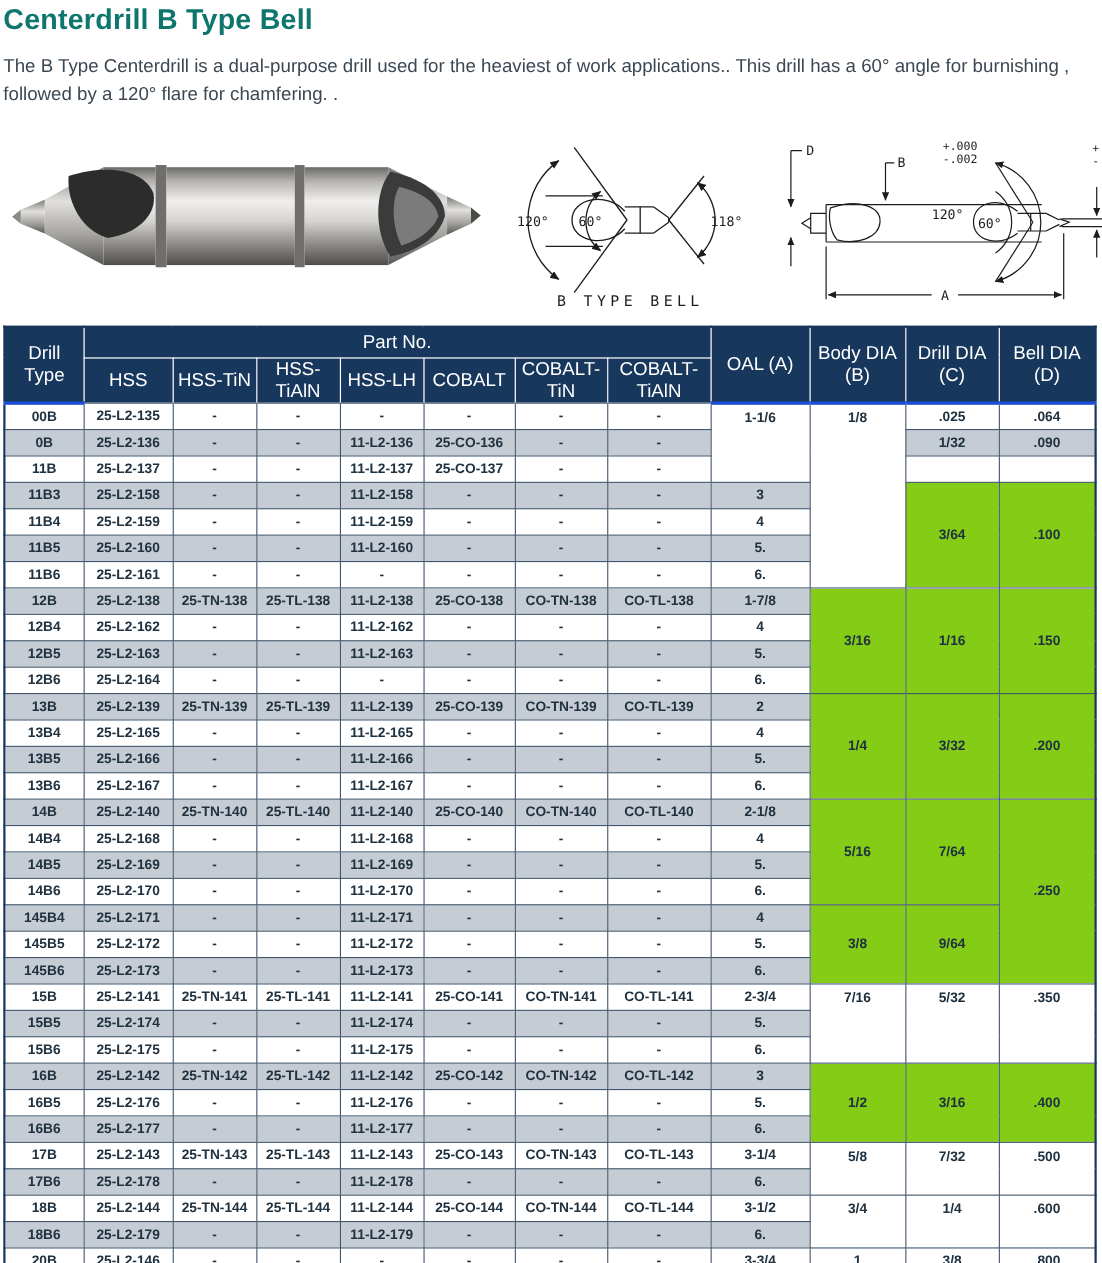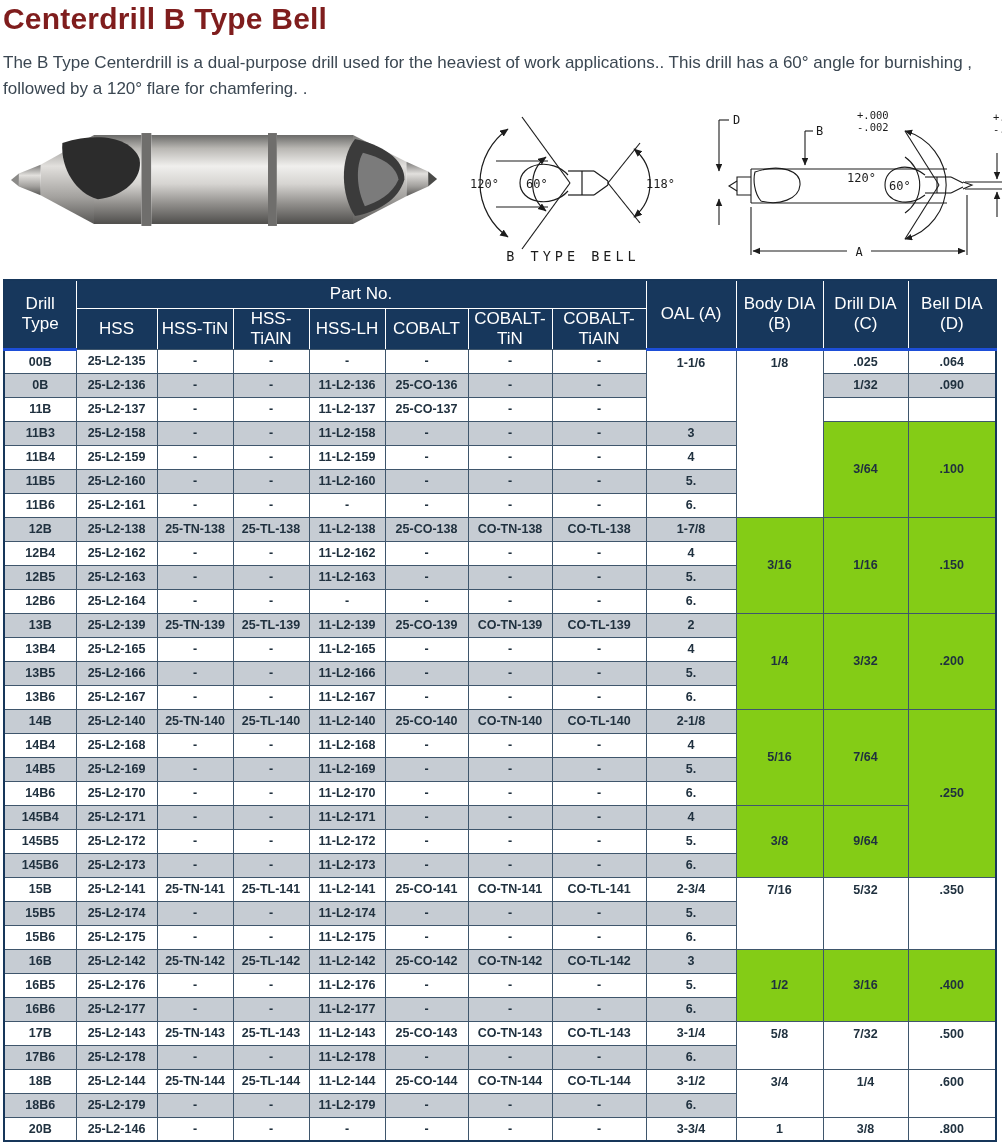--- a/index.html
+++ b/index.html
@@ -4,32 +4,32 @@
 <style>
   * { box-sizing: border-box; margin: 0; padding: 0; }
   html,body { background:#fff; }
   body {
     width: 1002px;
     font-family: "Liberation Sans", sans-serif;
     color: #31404d;
     padding: 2px 3px 0 3px;
   }
   .page-title {
-    font-size: 30px;
+    font-size: 26px;
     font-weight: bold;
-    color: #7f1d1d;
+    color: #0f766e;
     margin: 0 0 14px 0;
     letter-spacing: 0.2px;
   }
   .page-desc {
     font-size: 17px;
     line-height: 1.5;
     color: #3b4752;
     max-width: 1000px;
-    margin-bottom: 4px;
+    margin-bottom: 24px;
   }
   .figures {
     display: flex;
     align-items: flex-start;
     gap: 26px;
     height: 172px;
     margin: 2px 0 2px 4px;
   }
   .fig { flex: 0 0 auto; }
   .fig-photo { margin-top: 12px; }

